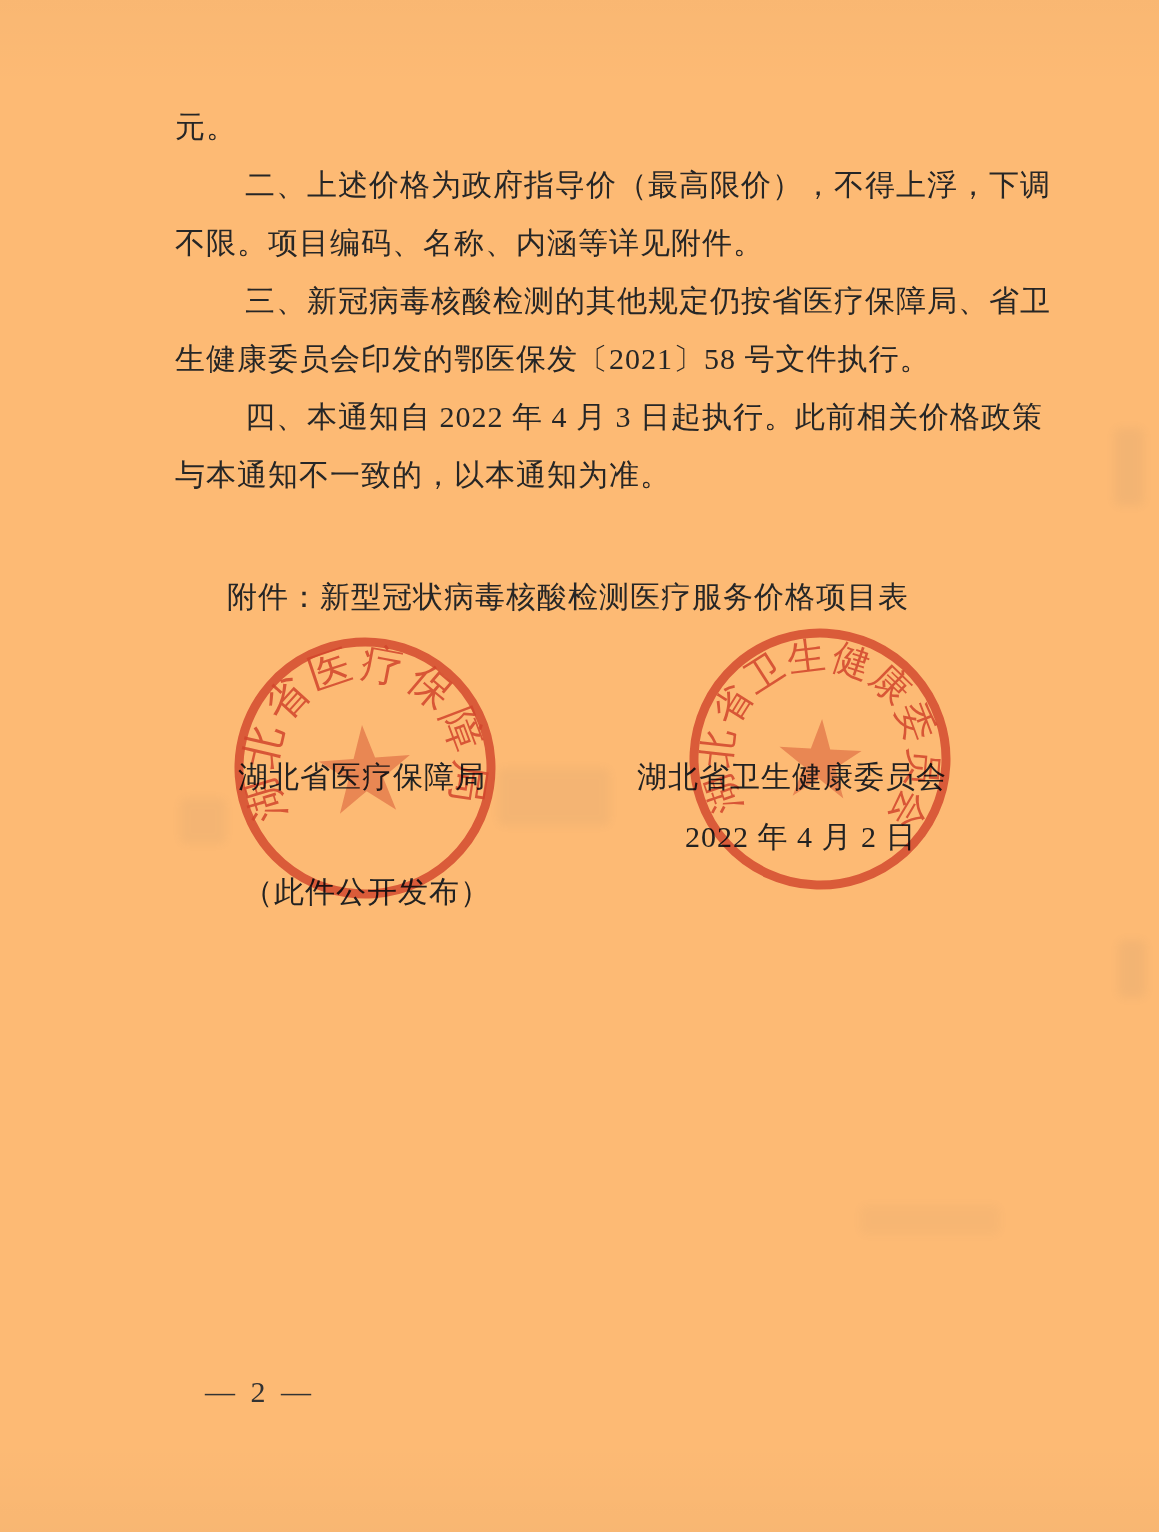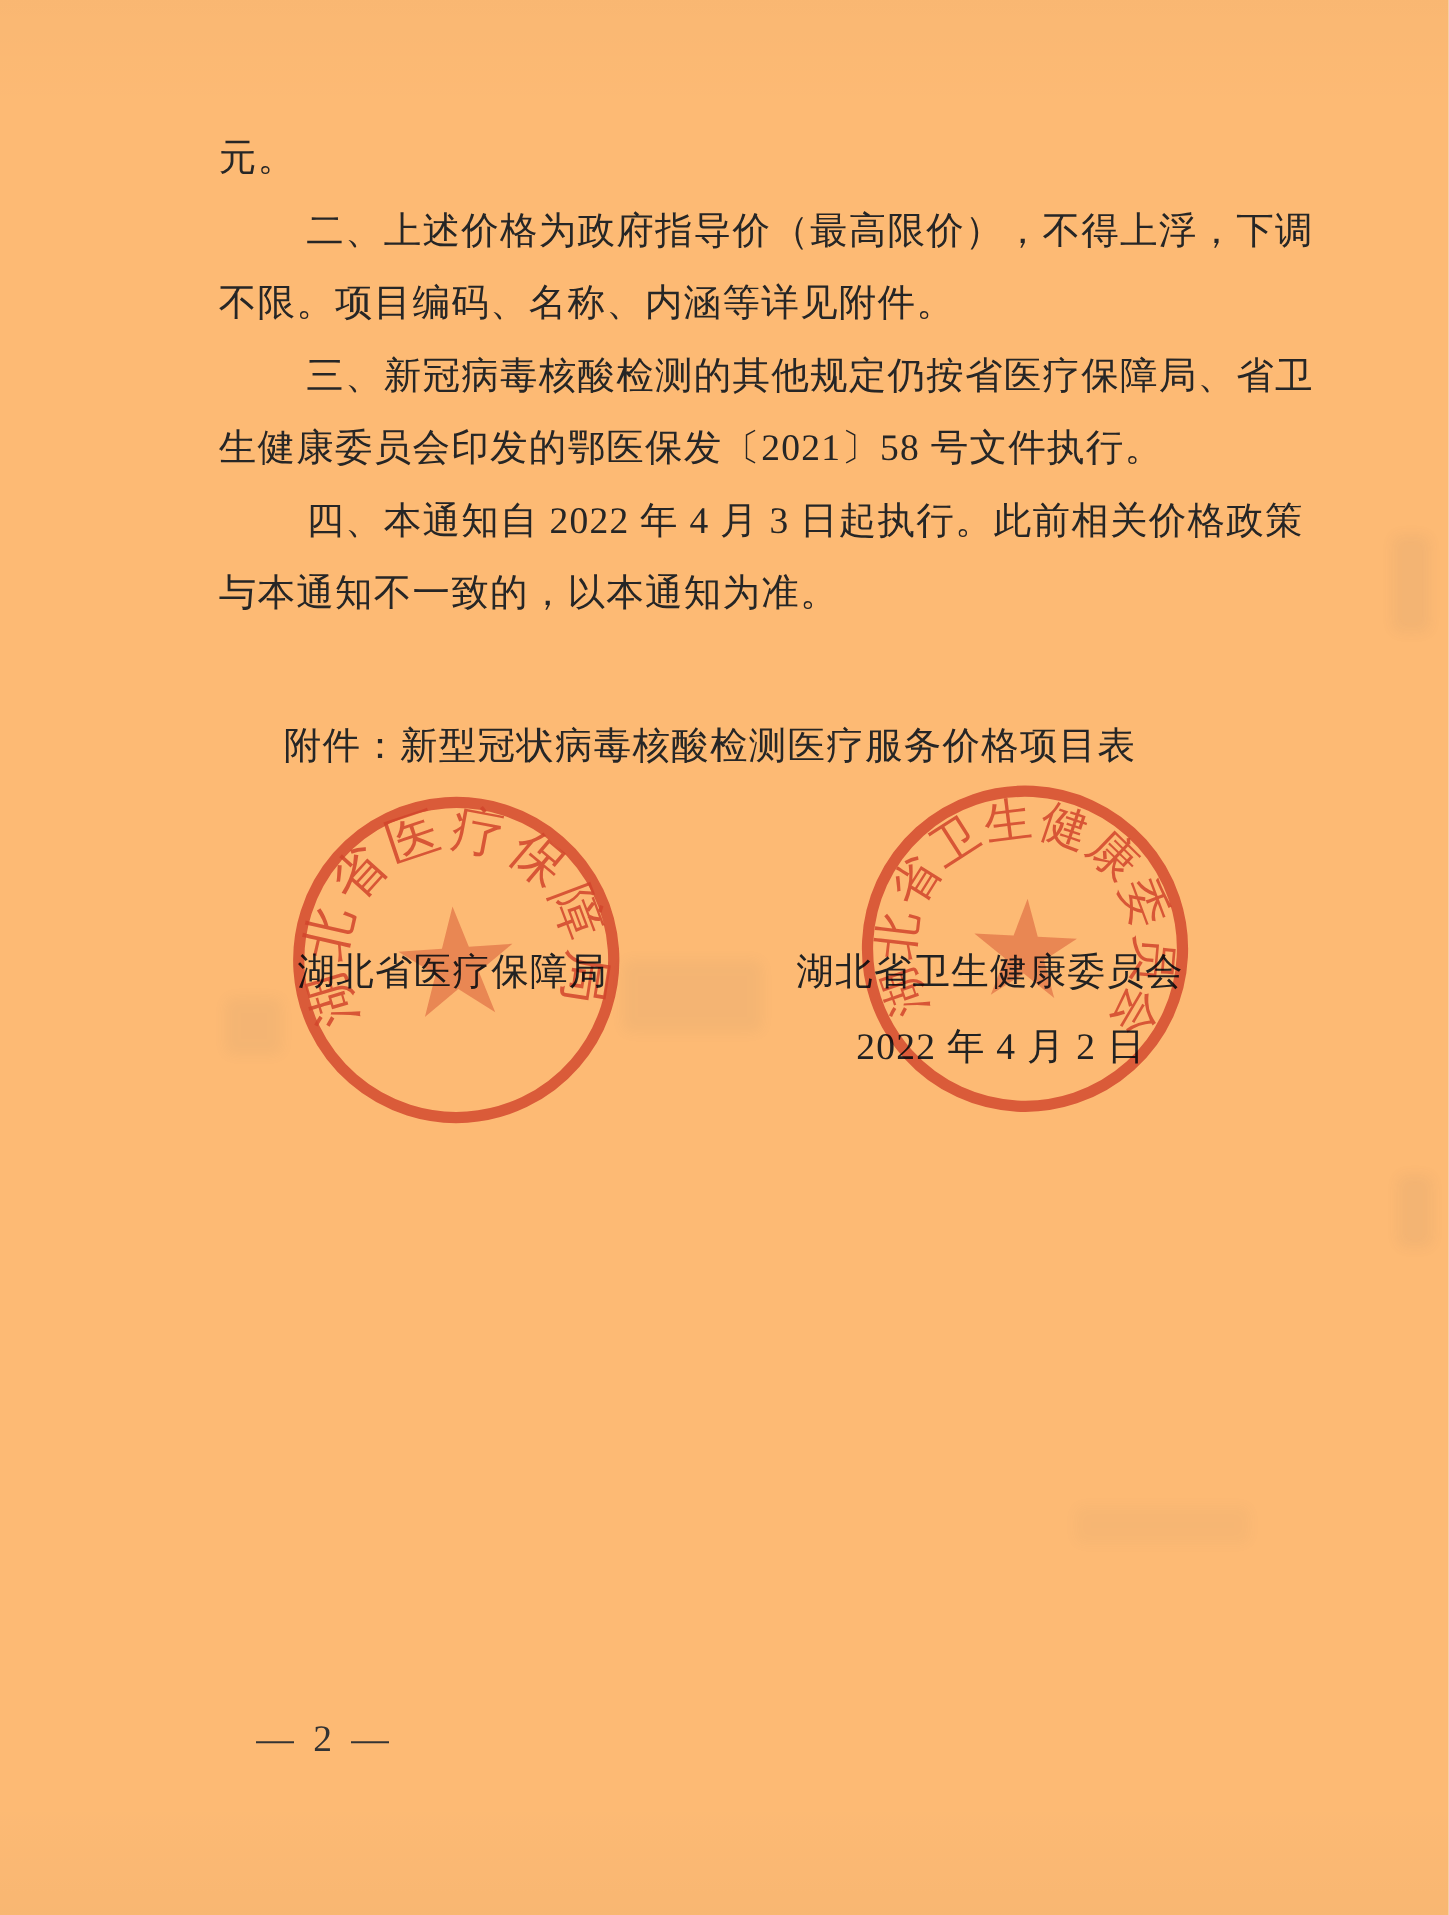--- a/index.html
+++ b/index.html
@@ -98,20 +98,21 @@
     <div class="line indent">二、上述价格为政府指导价（最高限价），不得上浮，下调</div>
     <div class="line">不限。项目编码、名称、内涵等详见附件。</div>
     <div class="line indent">三、新冠病毒核酸检测的其他规定仍按省医疗保障局、省卫</div>
     <div class="line">生健康委员会印发的鄂医保发〔2021〕58 号文件执行。</div>
     <div class="line indent">四、本通知自 2022 年 4 月 3 日起执行。此前相关价格政策</div>
     <div class="line">与本通知不一致的，以本通知为准。</div>
     <div class="line attachment">附件：新型冠状病毒核酸检测医疗服务价格项目表</div>
   </div>
 
   <div class="sig-text org-left">湖北省医疗保障局</div>
+  <div class="sig-text note-left">（此件公开发布）</div>
   <div class="sig-text org-right">湖北省卫生健康委员会</div>
   <div class="sig-text date-right">2022 年 4 月 2 日</div>
 
   <svg class="seal seal-left" viewBox="0 0 290 290">
     <circle cx="145" cy="145" r="126" fill="none" stroke-width="9" stroke-opacity="0.82" stroke="#d05050"></circle>
     <polygon points="145,102 155.8,135.2 190.7,135.2 162.4,155.7 173.2,188.8 145,168.3 116.8,188.8 127.6,155.7 99.3,135.2 134.2,135.2" fill-opacity="0.65" fill="#dd8a86"></polygon>
     <path id="arc-left" d="M 81.4 208.6 A 90 90 0 1 1 208.6 208.6" fill="none"></path>
     <text font-size="42" letter-spacing="4" fill-opacity="0.85" font-family="Liberation Serif, DejaVu Serif, serif" fill="#d05050">
       <textPath href="#arc-left" startOffset="28">湖北省医疗保障局</textPath>
     </text>

